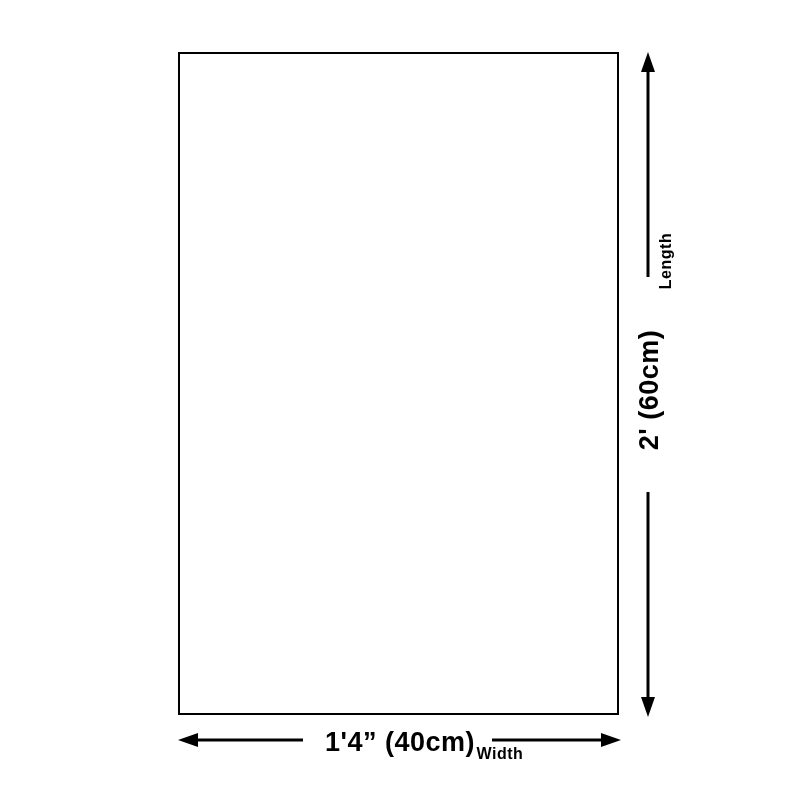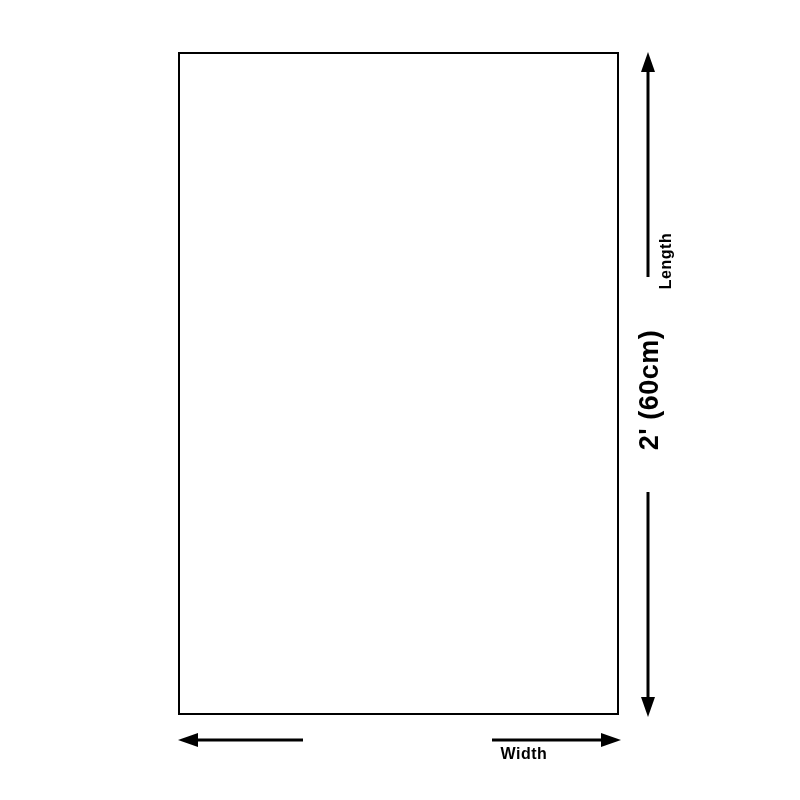--- a/index.html
+++ b/index.html
@@ -65,21 +65,21 @@
     left: 666px;
     top: 261px;
     transform: translate(-50%, -50%) rotate(-90deg);
   }
   .width-value {
     left: 400px;
     top: 742px;
     transform: translate(-50%, -50%);
   }
   .width-name {
-    left: 524px;
+    left: 500px;
     top: 754px;
     transform: translate(-50%, -50%);
   }
 </style>
 </head>
 <body>
 
 <div class="canvas">
 
   <div class="product-rect"></div>
@@ -98,16 +98,17 @@
       <line x1="196" y1="740" x2="303" y2="740"></line>
       <line x1="492" y1="740" x2="604" y2="740"></line>
       <polygon points="621,740 601,733 601,747"></polygon>
     </g>
   </svg>
 
   <div class="label dim-value length-value">2' (60cm)</div>
 
   <div class="label dim-name length-name">Length</div>
 
+  <div class="label dim-value width-value">1'4” (40cm)</div>
 
   <div class="label dim-name width-name">Width</div>
 
 </div>
 
 </body></html>

